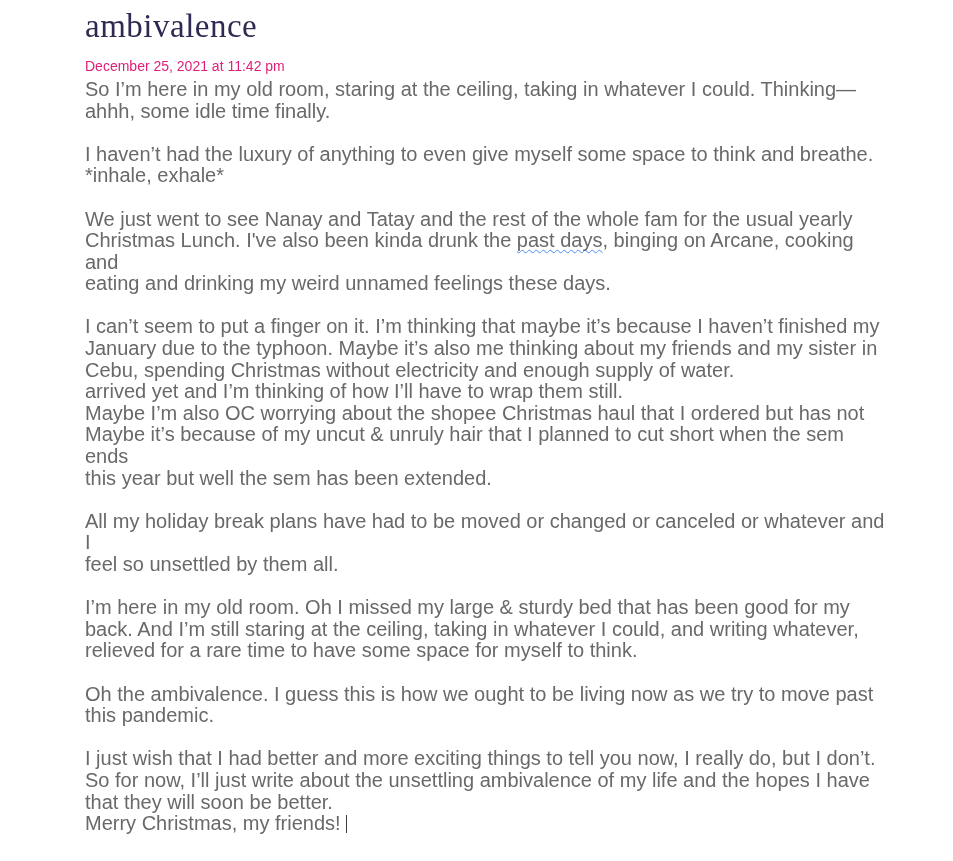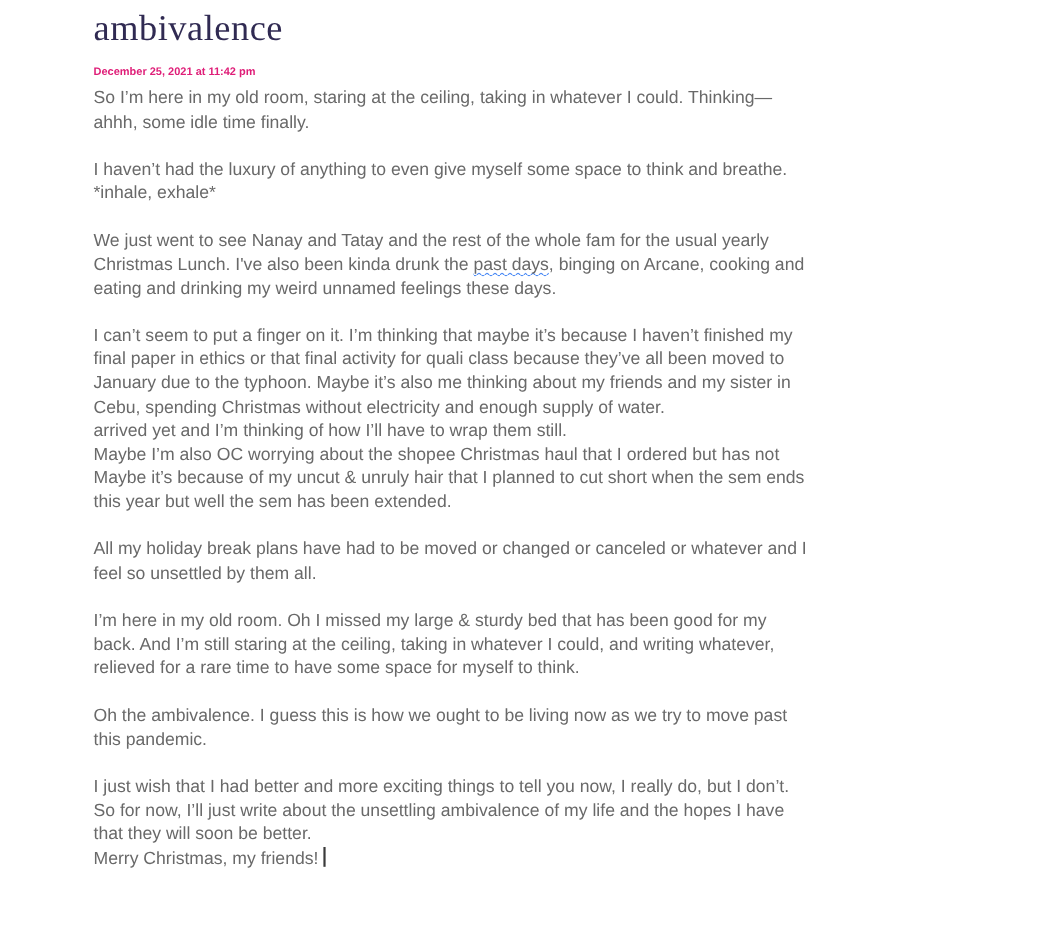--- a/index.html
+++ b/index.html
@@ -22,31 +22,31 @@
     font-size: 33px;
     font-weight: 400;
     line-height: 1.12;
     margin: 0;
     color: var(--title-color, #302a52);
     letter-spacing: 0.5px;
   }
   .post-date {
     display: block;
     font-family: "Liberation Sans", "DejaVu Sans", sans-serif;
-    font-size: 10px;
-    font-weight: 700;
+    font-size: 14px;
+    font-weight: 400;
     line-height: 16px;
     margin: 13px 0 5px 0;
     color: var(--date-color, #df1e78);
     text-decoration: none;
     cursor: pointer;
   }
   .post-body {
     font-family: "Liberation Sans", "DejaVu Sans", sans-serif;
-    font-size: 16px;
+    font-size: 20px;
     line-height: 21.6px;
     color: var(--body-color, #696969);
     cursor: text;
   }
   .paragraph {
     margin: 0 0 21.6px 0;
   }
   .paragraph:last-child {
     margin-bottom: 0;
   }
@@ -86,21 +86,20 @@
         <div class="line">I haven’t had the luxury of anything to even give myself some space to think and breathe.</div>
         <div class="line">*inhale, exhale*</div>
       </div>
       <div class="paragraph">
         <div class="line">We just went to see Nanay and Tatay and the rest of the whole fam for the usual yearly</div>
         <div class="line">Christmas Lunch. I've also been kinda drunk the <span class="squiggle">past days</span>, binging on Arcane, cooking and</div>
         <div class="line">eating and drinking my weird unnamed feelings these days.</div>
       </div>
       <div class="paragraph">
         <div class="line">I can’t seem to put a finger on it. I’m thinking that maybe it’s because I haven’t finished my</div>
-        <div class="line">final paper in ethics or that final activity for quali class because they’ve all been moved to</div>
         <div class="line">January due to the typhoon. Maybe it’s also me thinking about my friends and my sister in</div>
         <div class="line">Cebu, spending Christmas without electricity and enough supply of water.</div>
         <div class="line">arrived yet and I’m thinking of how I’ll have to wrap them still.</div>
         <div class="line">Maybe I’m also OC worrying about the shopee Christmas haul that I ordered but has not</div>
         <div class="line">Maybe it’s because of my uncut &amp; unruly hair that I planned to cut short when the sem ends</div>
         <div class="line">this year but well the sem has been extended.</div>
       </div>
       <div class="paragraph">
         <div class="line">All my holiday break plans have had to be moved or changed or canceled or whatever and I</div>
         <div class="line">feel so unsettled by them all.</div>

